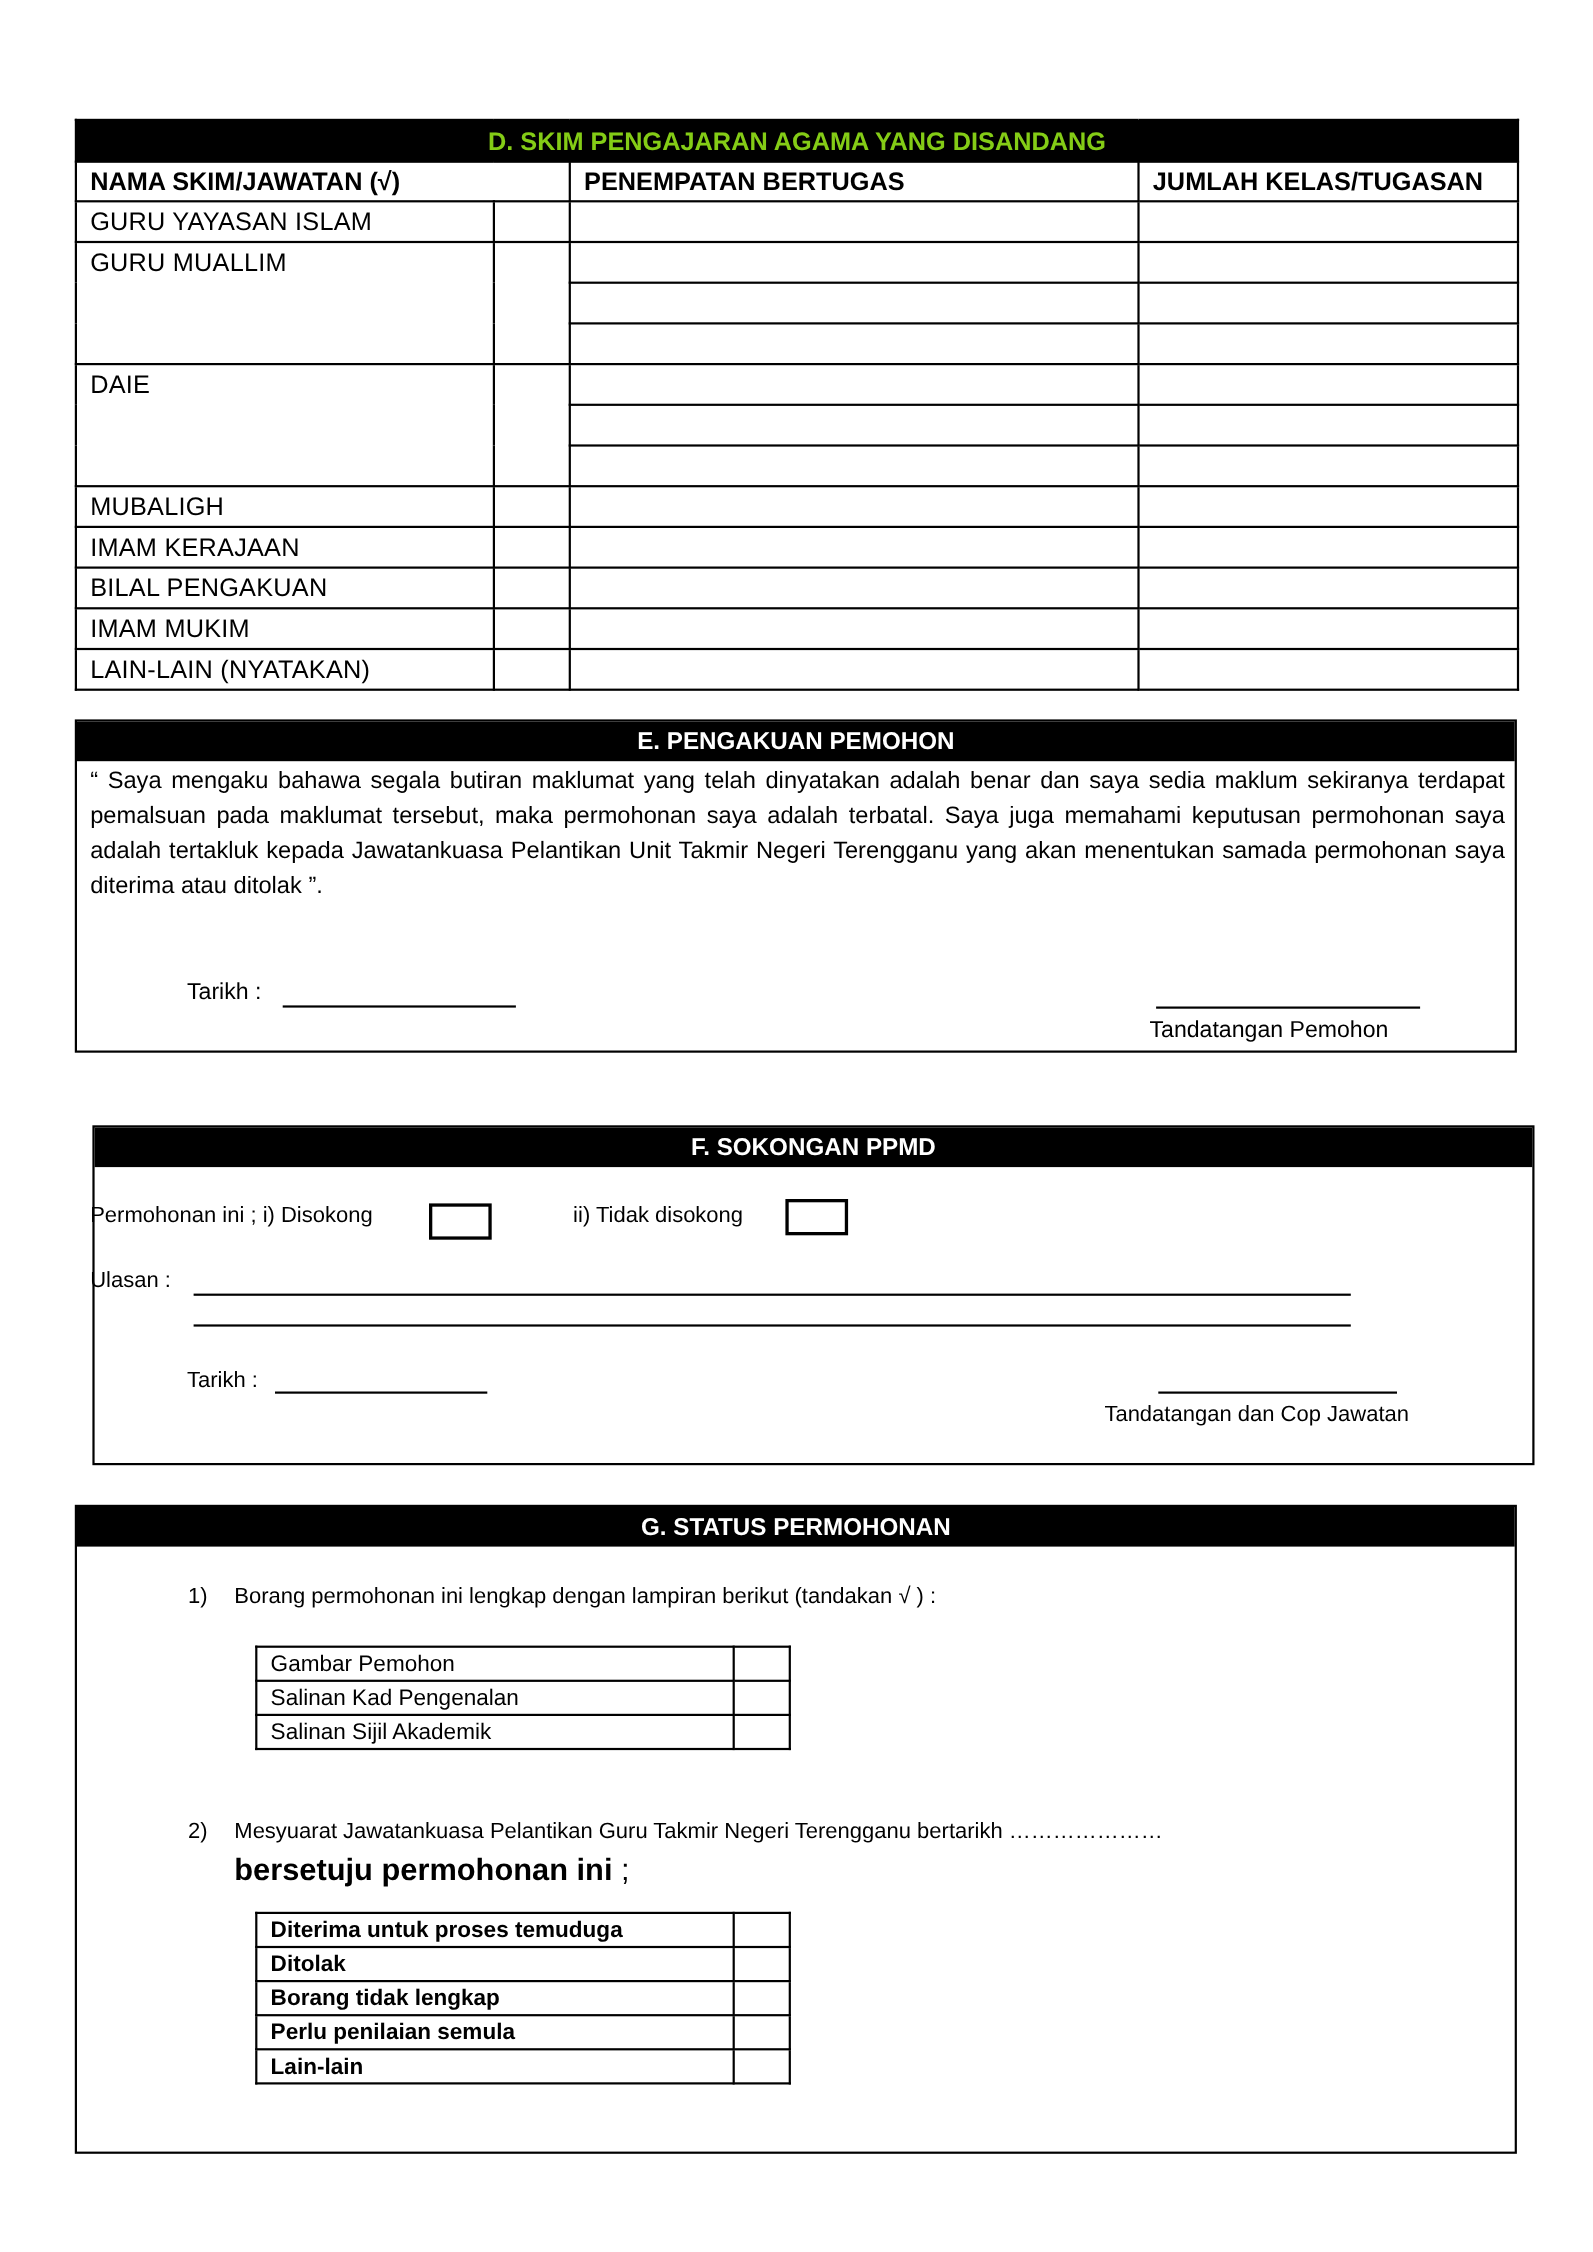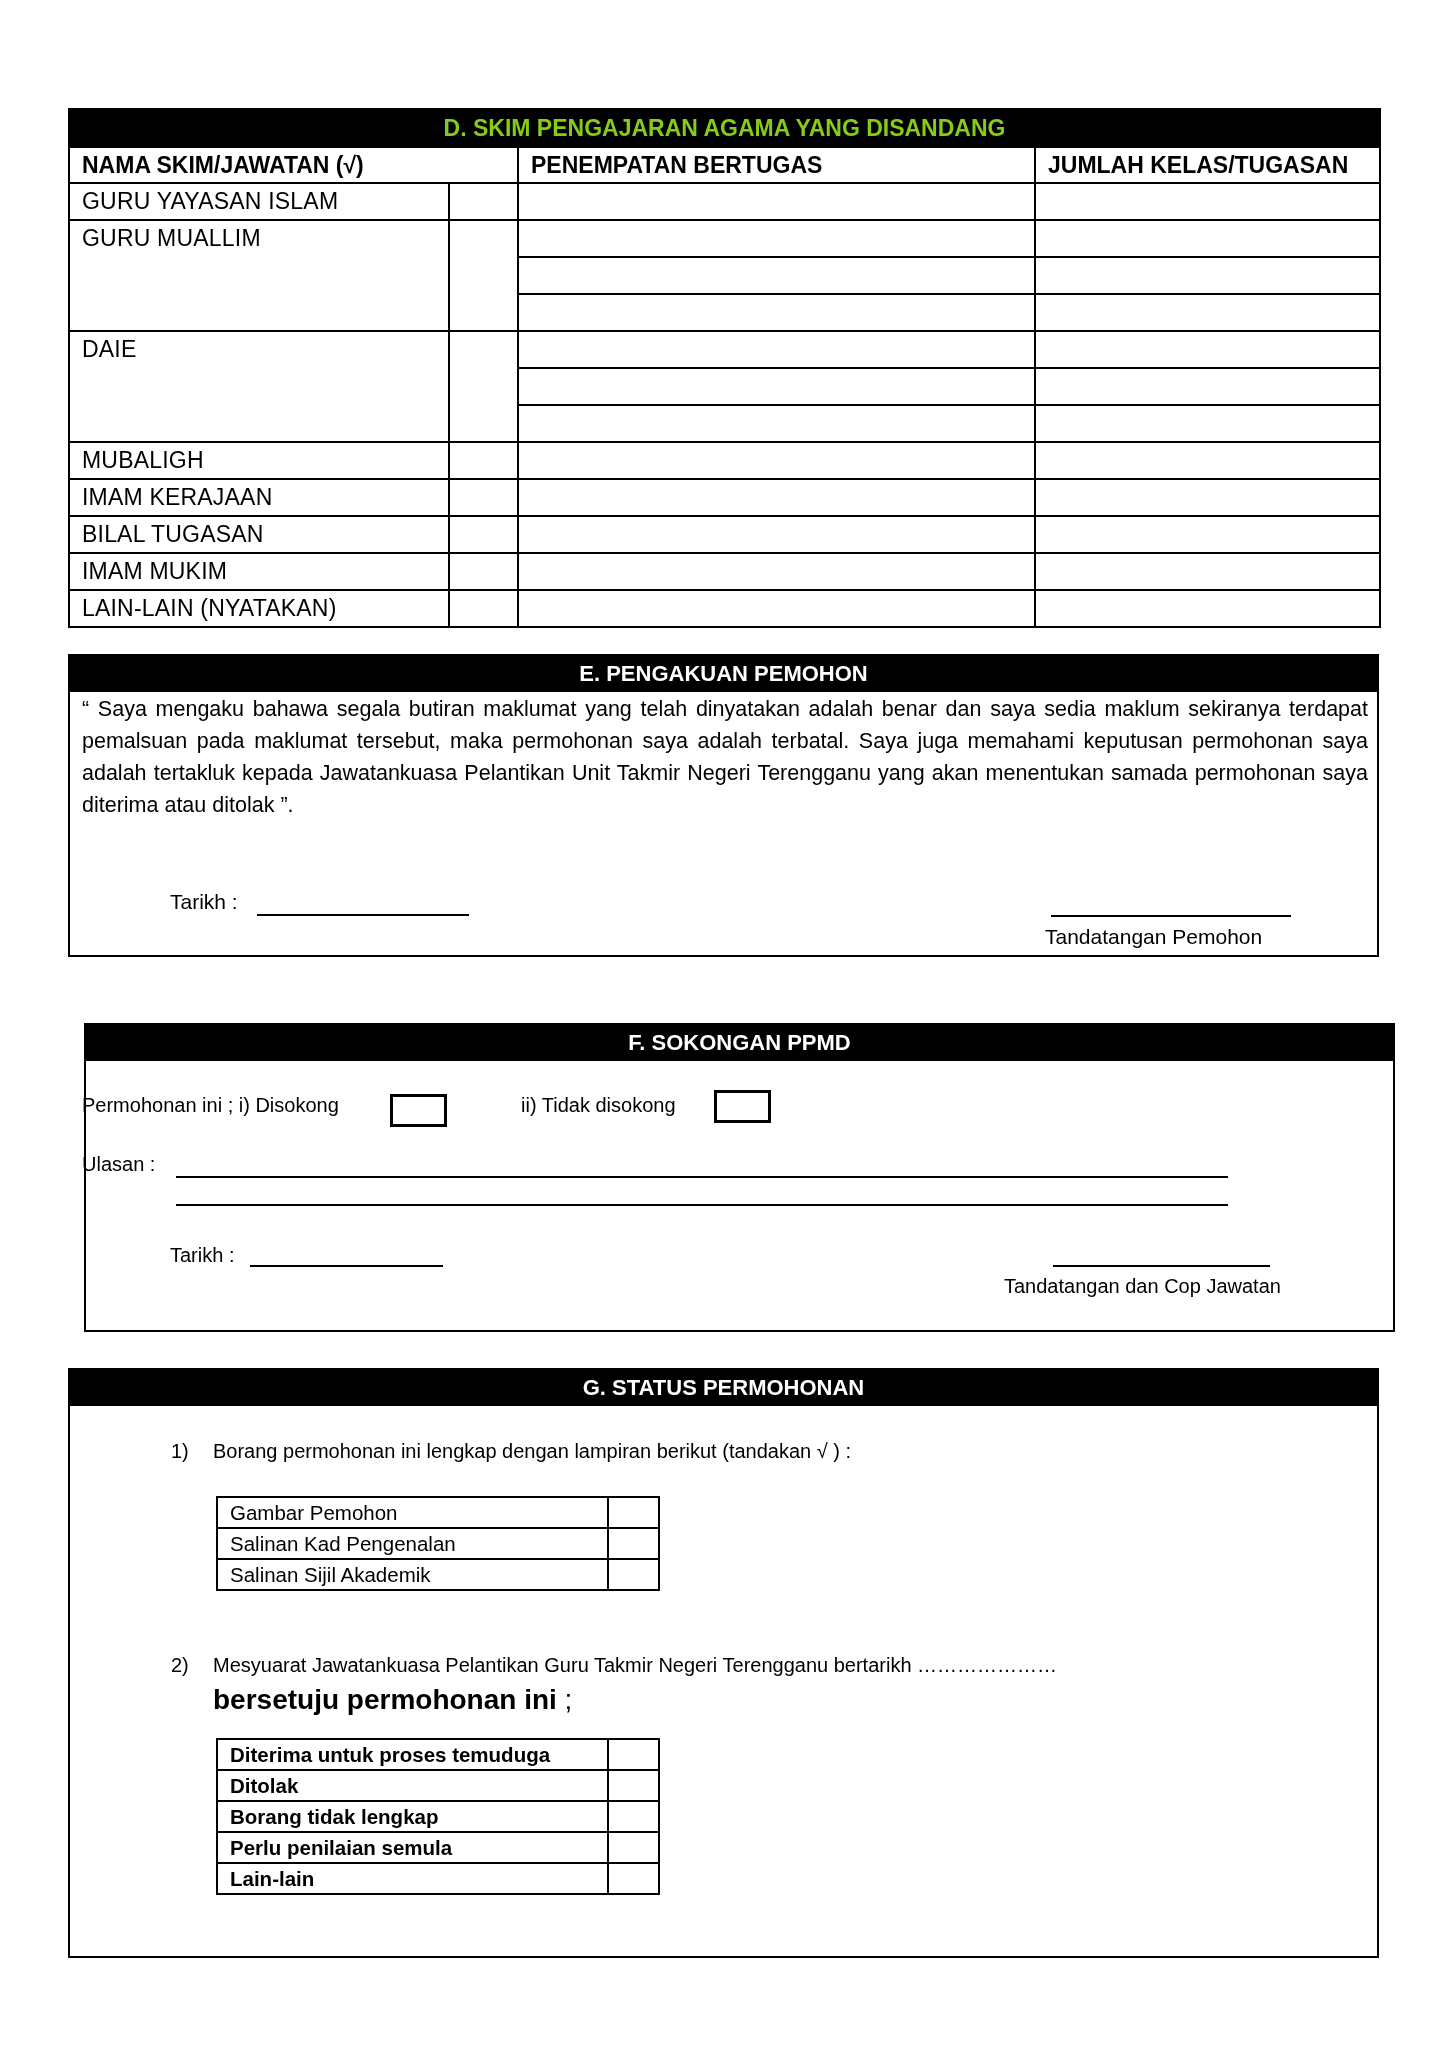--- a/index.html
+++ b/index.html
@@ -19,21 +19,21 @@
   .para { position: absolute; left: 82px; width: 1286px; font-size: 21.5px; line-height: 32px; text-align: justify; }
 
   .txt { position: absolute; font-size: 21px; white-space: nowrap; }
   .uline { position: absolute; border-bottom: 2px solid #000; height: 0; }
   .chkbox { position: absolute; border: 3px solid #000; width: 57px; height: 33px; background: #fff; }
 
   .dashline { position: absolute; left: 68px; top: 996px; width: 1311px; height: 20px; font-size: 16px; text-align: center; white-space: nowrap; overflow: hidden; }
   .dash-seg { display: inline-block; vertical-align: middle; border-top: 2px dashed #000; height: 0; width: 535px; }
   .dash-label { display: inline-block; vertical-align: middle; padding: 0 6px; font-size: 16px; margin-top: 38px; }
 
-  .small-tbl { position: absolute; left: 216px; width: 444px; border-collapse: collapse; table-layout: fixed; }
+  .small-tbl { position: absolute; left: 232px; width: 487px; border-collapse: collapse; table-layout: fixed; }
   .small-tbl td { border: 2px solid #000; height: 31px; padding: 0 12px; font-size: 20.5px; line-height: 28px; }
   .small-tbl td.chk { width: 51px; padding: 0; }
   .small-tbl.bold td { font-weight: bold; }
 </style>
 </head>
 <body>
 
 <table id="tblD">
   <colgroup>
     <col style="width:380px">
@@ -96,21 +96,21 @@
   </tr>
 
   <tr>
     <td class="label">IMAM KERAJAAN</td>
     <td></td>
     <td></td>
     <td></td>
   </tr>
 
   <tr>
-    <td class="label">BILAL TUGASAN</td>
+    <td class="label">BILAL PENGAKUAN</td>
     <td></td>
     <td></td>
     <td></td>
   </tr>
 
   <tr>
     <td class="label">IMAM MUKIM</td>
     <td></td>
     <td></td>
     <td></td>

